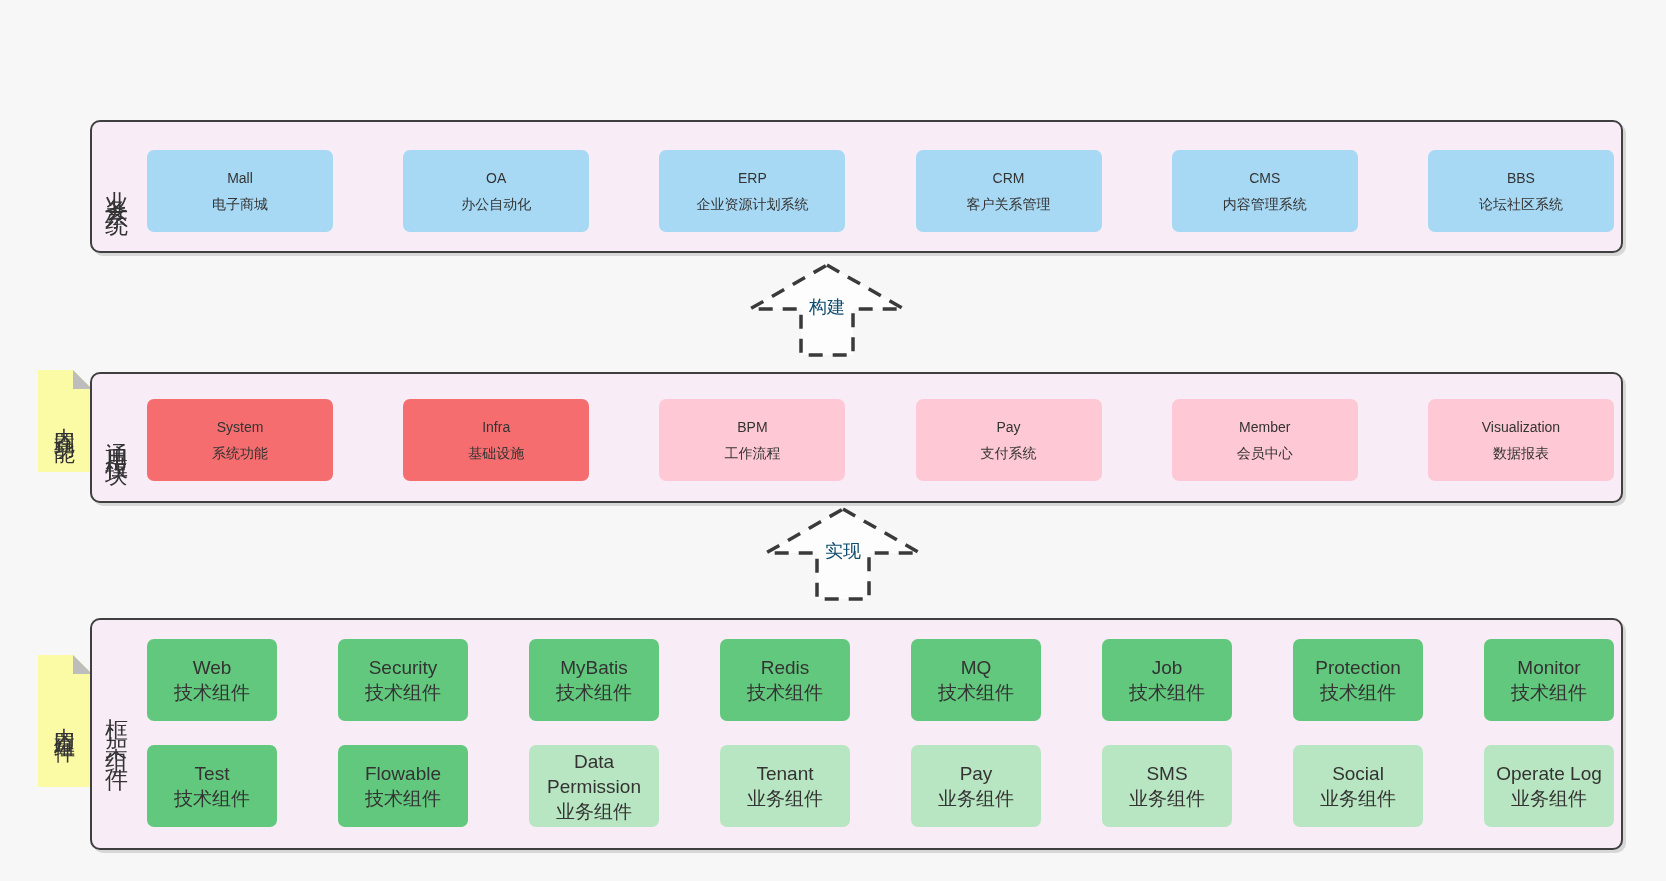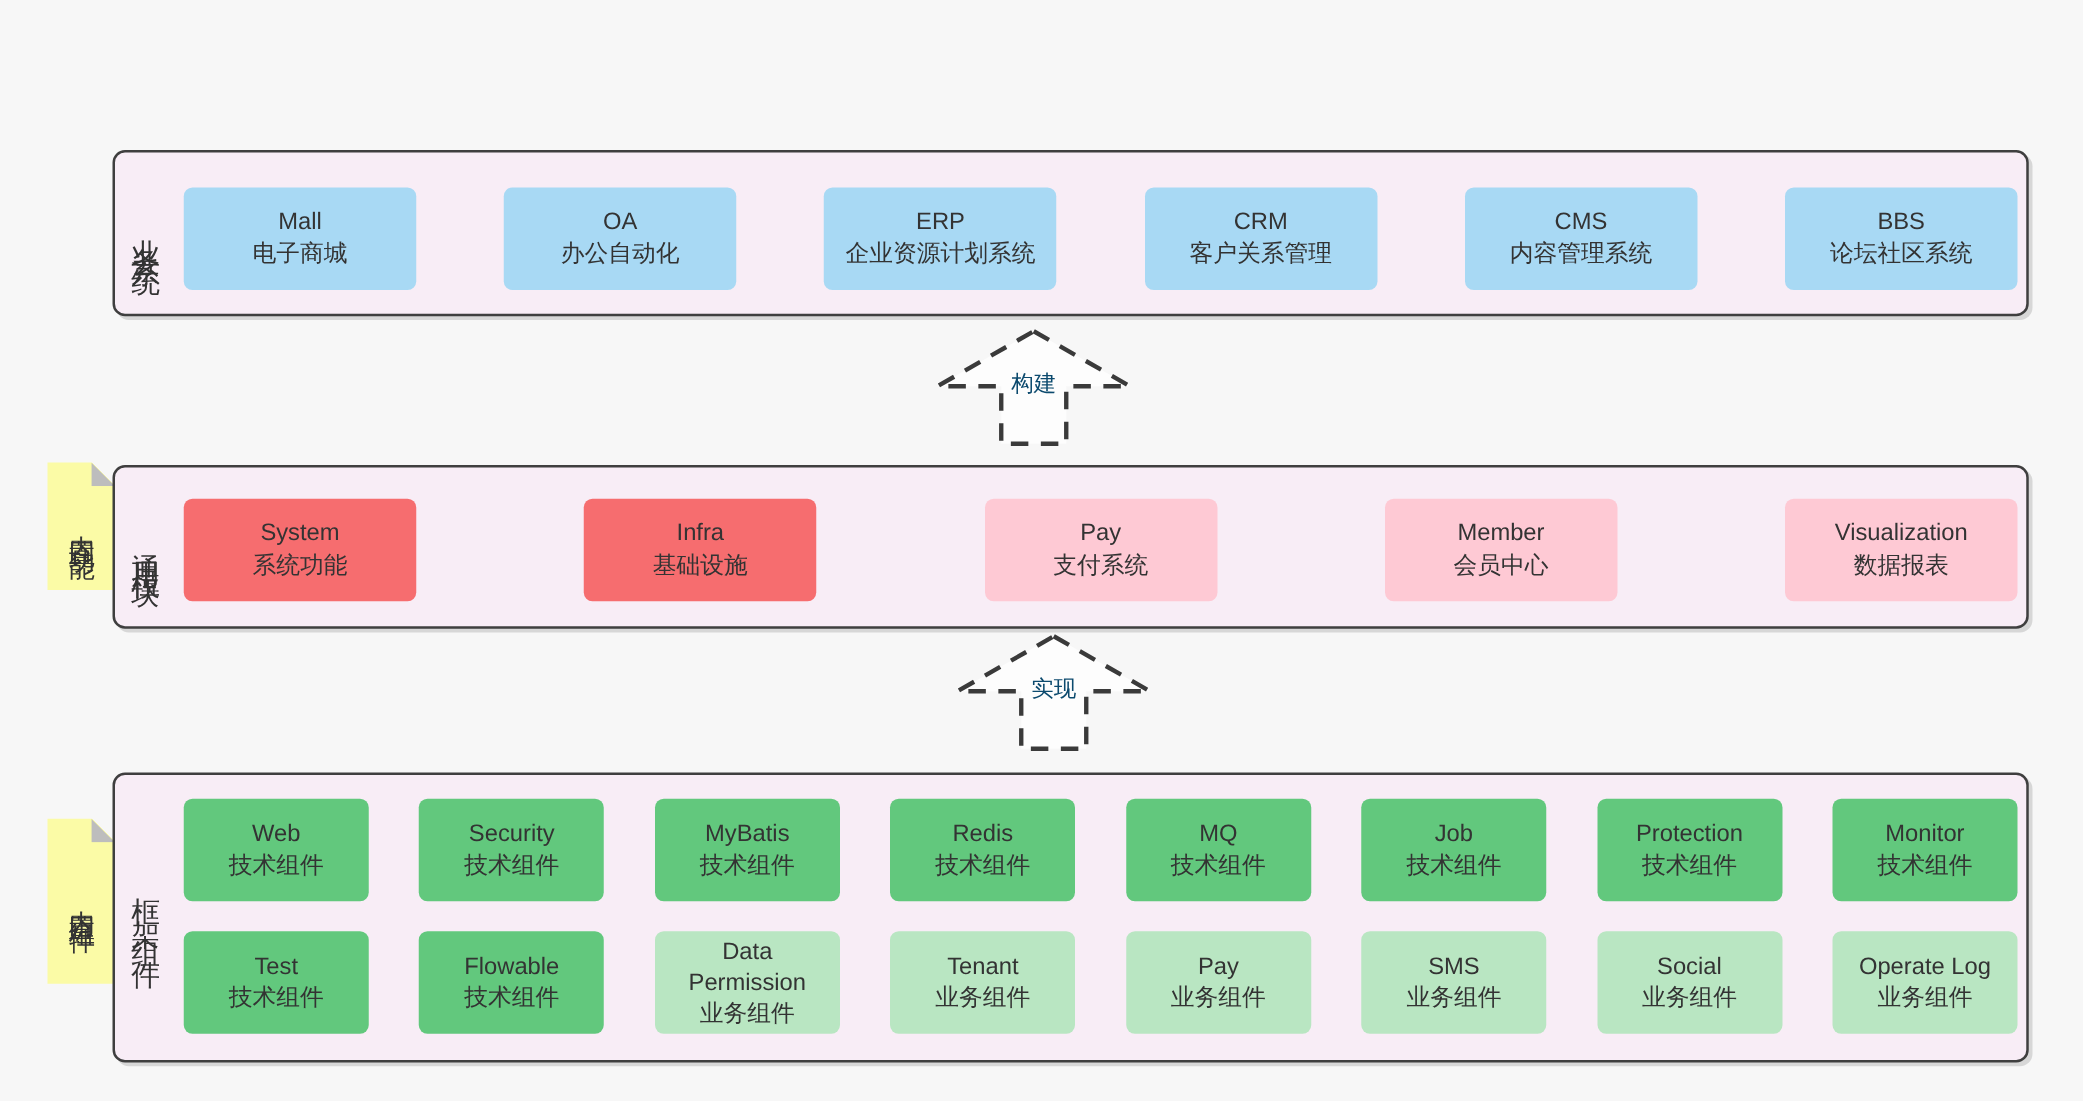--- a/index.html
+++ b/index.html
@@ -60,26 +60,26 @@
 
   .box{
     box-sizing:border-box;
     height:82px;
     border-radius:7px;
     display:flex;
     flex-direction:column;
     align-items:center;
     justify-content:center;
     text-align:center;
-    font-size:19px;
+    font-size:14px;
     line-height:26px;
     padding:2px 6px;
   }
   .cols6 .box{width:186px;}
-  .cols8 .box{width:148px;font-size:19px;line-height:25px;}
+  .cols8 .box{width:130px;font-size:19px;line-height:25px;}
   .blue{background:#a8d9f4;}
   .red{background:#f66d6f;}
   .pink{background:#fec9d4;}
   .green{background:#62c87d;}
   .green-light{background:#b9e6c2;}
 
   
   .sticky{
     position:absolute;
     left:38px;
@@ -189,20 +189,24 @@
     <div class="boxrow cols6">
       <div class="box red">
         <span>System</span>
         <span>系统功能</span>
       </div>
       <div class="box red">
         <span>Infra</span>
         <span>基础设施</span>
       </div>
       <div class="box pink">
+        <span>BPM</span>
+        <span>工作流程</span>
+      </div>
+      <div class="box pink">
         <span>Pay</span>
         <span>支付系统</span>
       </div>
       <div class="box pink">
         <span>Member</span>
         <span>会员中心</span>
       </div>
       <div class="box pink">
         <span>Visualization</span>
         <span>数据报表</span>

